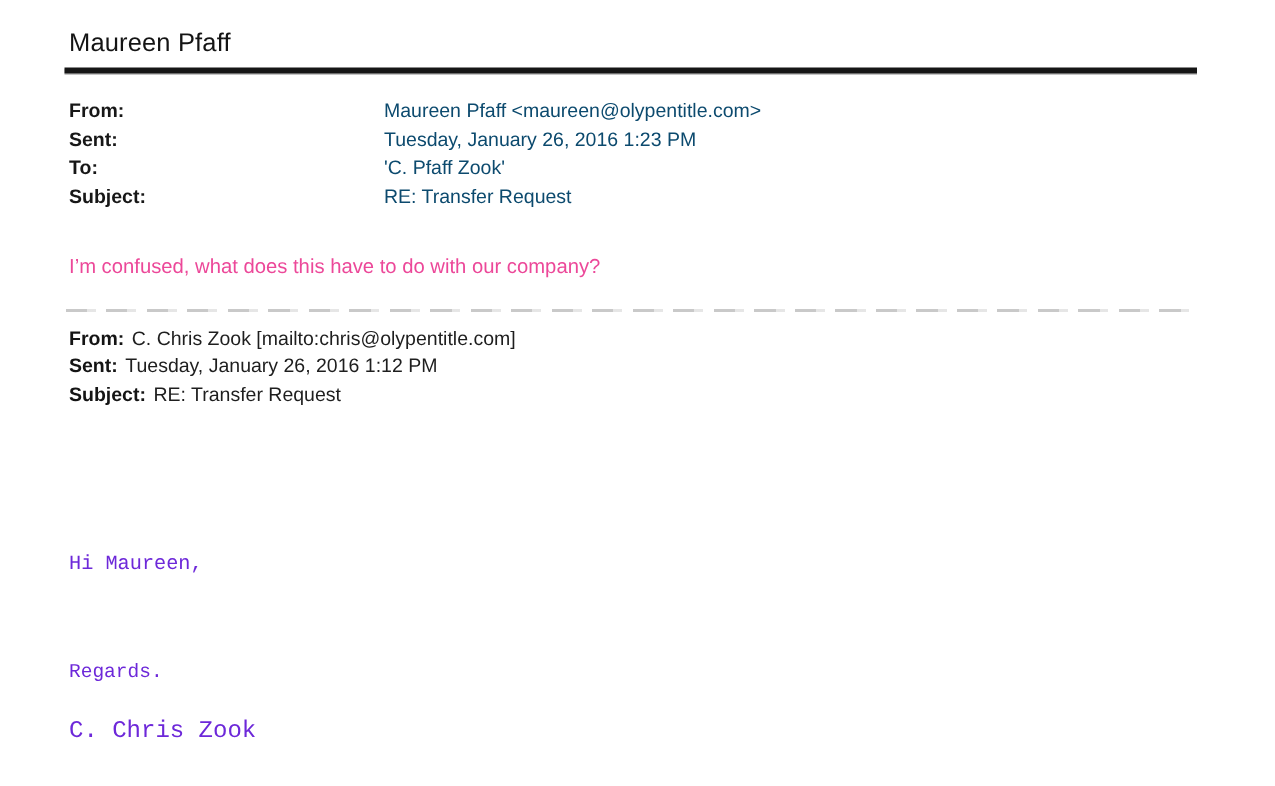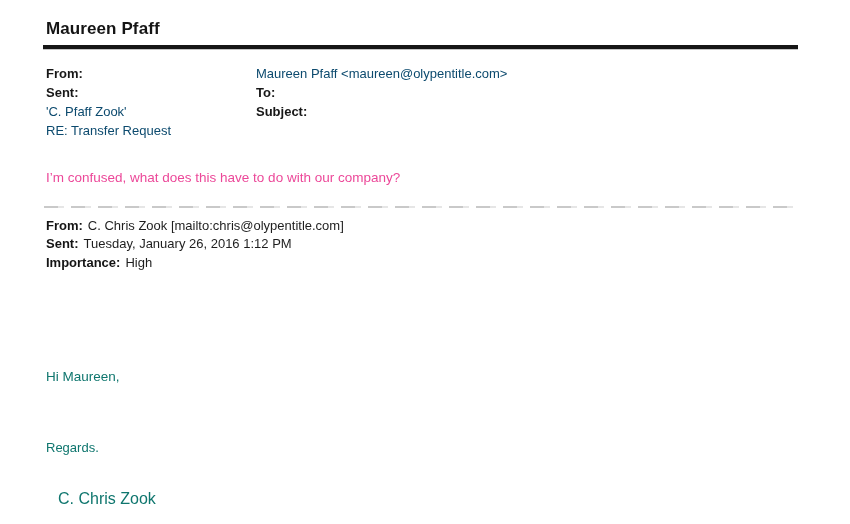--- a/index.html
+++ b/index.html
@@ -12,21 +12,21 @@
     position: relative;
     width: 850px; height: 524px;
     background: #ffffff;
     color: #1b1b1b;
     overflow: hidden;
   }
 
   
   .page-title {
     position: absolute; left: 46px; top: 20px;
-    font-size: 17px; font-weight: bold; line-height: 1;
+    font-size: 17px; font-weight: normal; line-height: 1;
     letter-spacing: 0.1px;
     color: #141414;
   }
   .title-rule {
     position: absolute; left: 43px; top: 45px;
     width: 755px; height: 4px;
     background: #161616;
     box-shadow: 0 1px 0 rgba(90,90,90,0.35);
   }
 
@@ -61,54 +61,55 @@
   .quoted {
     position: absolute; left: 46px; top: 217px;
     font-size: 13px; line-height: 18.4px;
     color: #1e1e1e;
   }
   .quoted .lbl { font-weight: bold; margin-right: 5px; color: #141414; }
   .mail-link { color: inherit; cursor: pointer; }
 
   
   .qbody {
-    font-family: Liberation Sans, sans-serif;
-    color: #0f766e;
+    font-family: Liberation Mono, monospace;
+    color: #6d28d9;
   }
   .greeting  { position: absolute; left: 46px; top: 369px; font-size: 13.5px; margin: 0; }
   .message   { position: absolute; left: 46px; top: 404px; font-size: 13.5px; margin: 0;
                white-space: nowrap; letter-spacing: -0.1px; }
   .closing   { position: absolute; left: 46px; top: 440px; font-size: 13px; margin: 0; }
-  .signature { position: absolute; left: 46px; top: 478px; font-size: 16px;   margin: 12px; }
+  .signature { position: absolute; left: 46px; top: 478px; font-size: 16px;   margin: 0; }
 </style>
 </head>
 <body>
 
 <div class="doc">
 
   <div class="page-title">Maureen Pfaff</div>
   <div class="title-rule"></div>
 
   <div class="hdr">
     <span class="lbl">From:</span>
     <span class="val">Maureen Pfaff &lt;maureen@olypentitle.com&gt;</span>
     <span class="lbl">Sent:</span>
+    <span class="val">Tuesday, January 26, 2016 1:23 PM</span>
     <span class="lbl">To:</span>
     <span class="val">'C. Pfaff Zook'</span>
     <span class="lbl">Subject:</span>
     <span class="val">RE: Transfer Request</span>
   </div>
 
   <p class="reply-line">I’m confused, what does this have to do with our company?</p>
 
   <div class="faint-rule"></div>
 
   <div class="quoted">
     <div><span class="lbl">From:</span><span>C. Chris Zook [</span><a class="mail-link">mailto:chris@olypentitle.com</a><span>]</span></div>
     <div><span class="lbl">Sent:</span><span>Tuesday, January 26, 2016 1:12 PM</span></div>
-    <div><span class="lbl">Importance:</span><span>High</span></div>
+    <div><span class="lbl">Subject:</span><span>RE: Transfer Request</span></div>
   </div>
 
   <p class="qbody greeting">Hi Maureen,</p>
   <p class="qbody closing">Regards.</p>
   <p class="qbody signature">C. Chris Zook</p>
 
 </div>
 
 </body></html>

